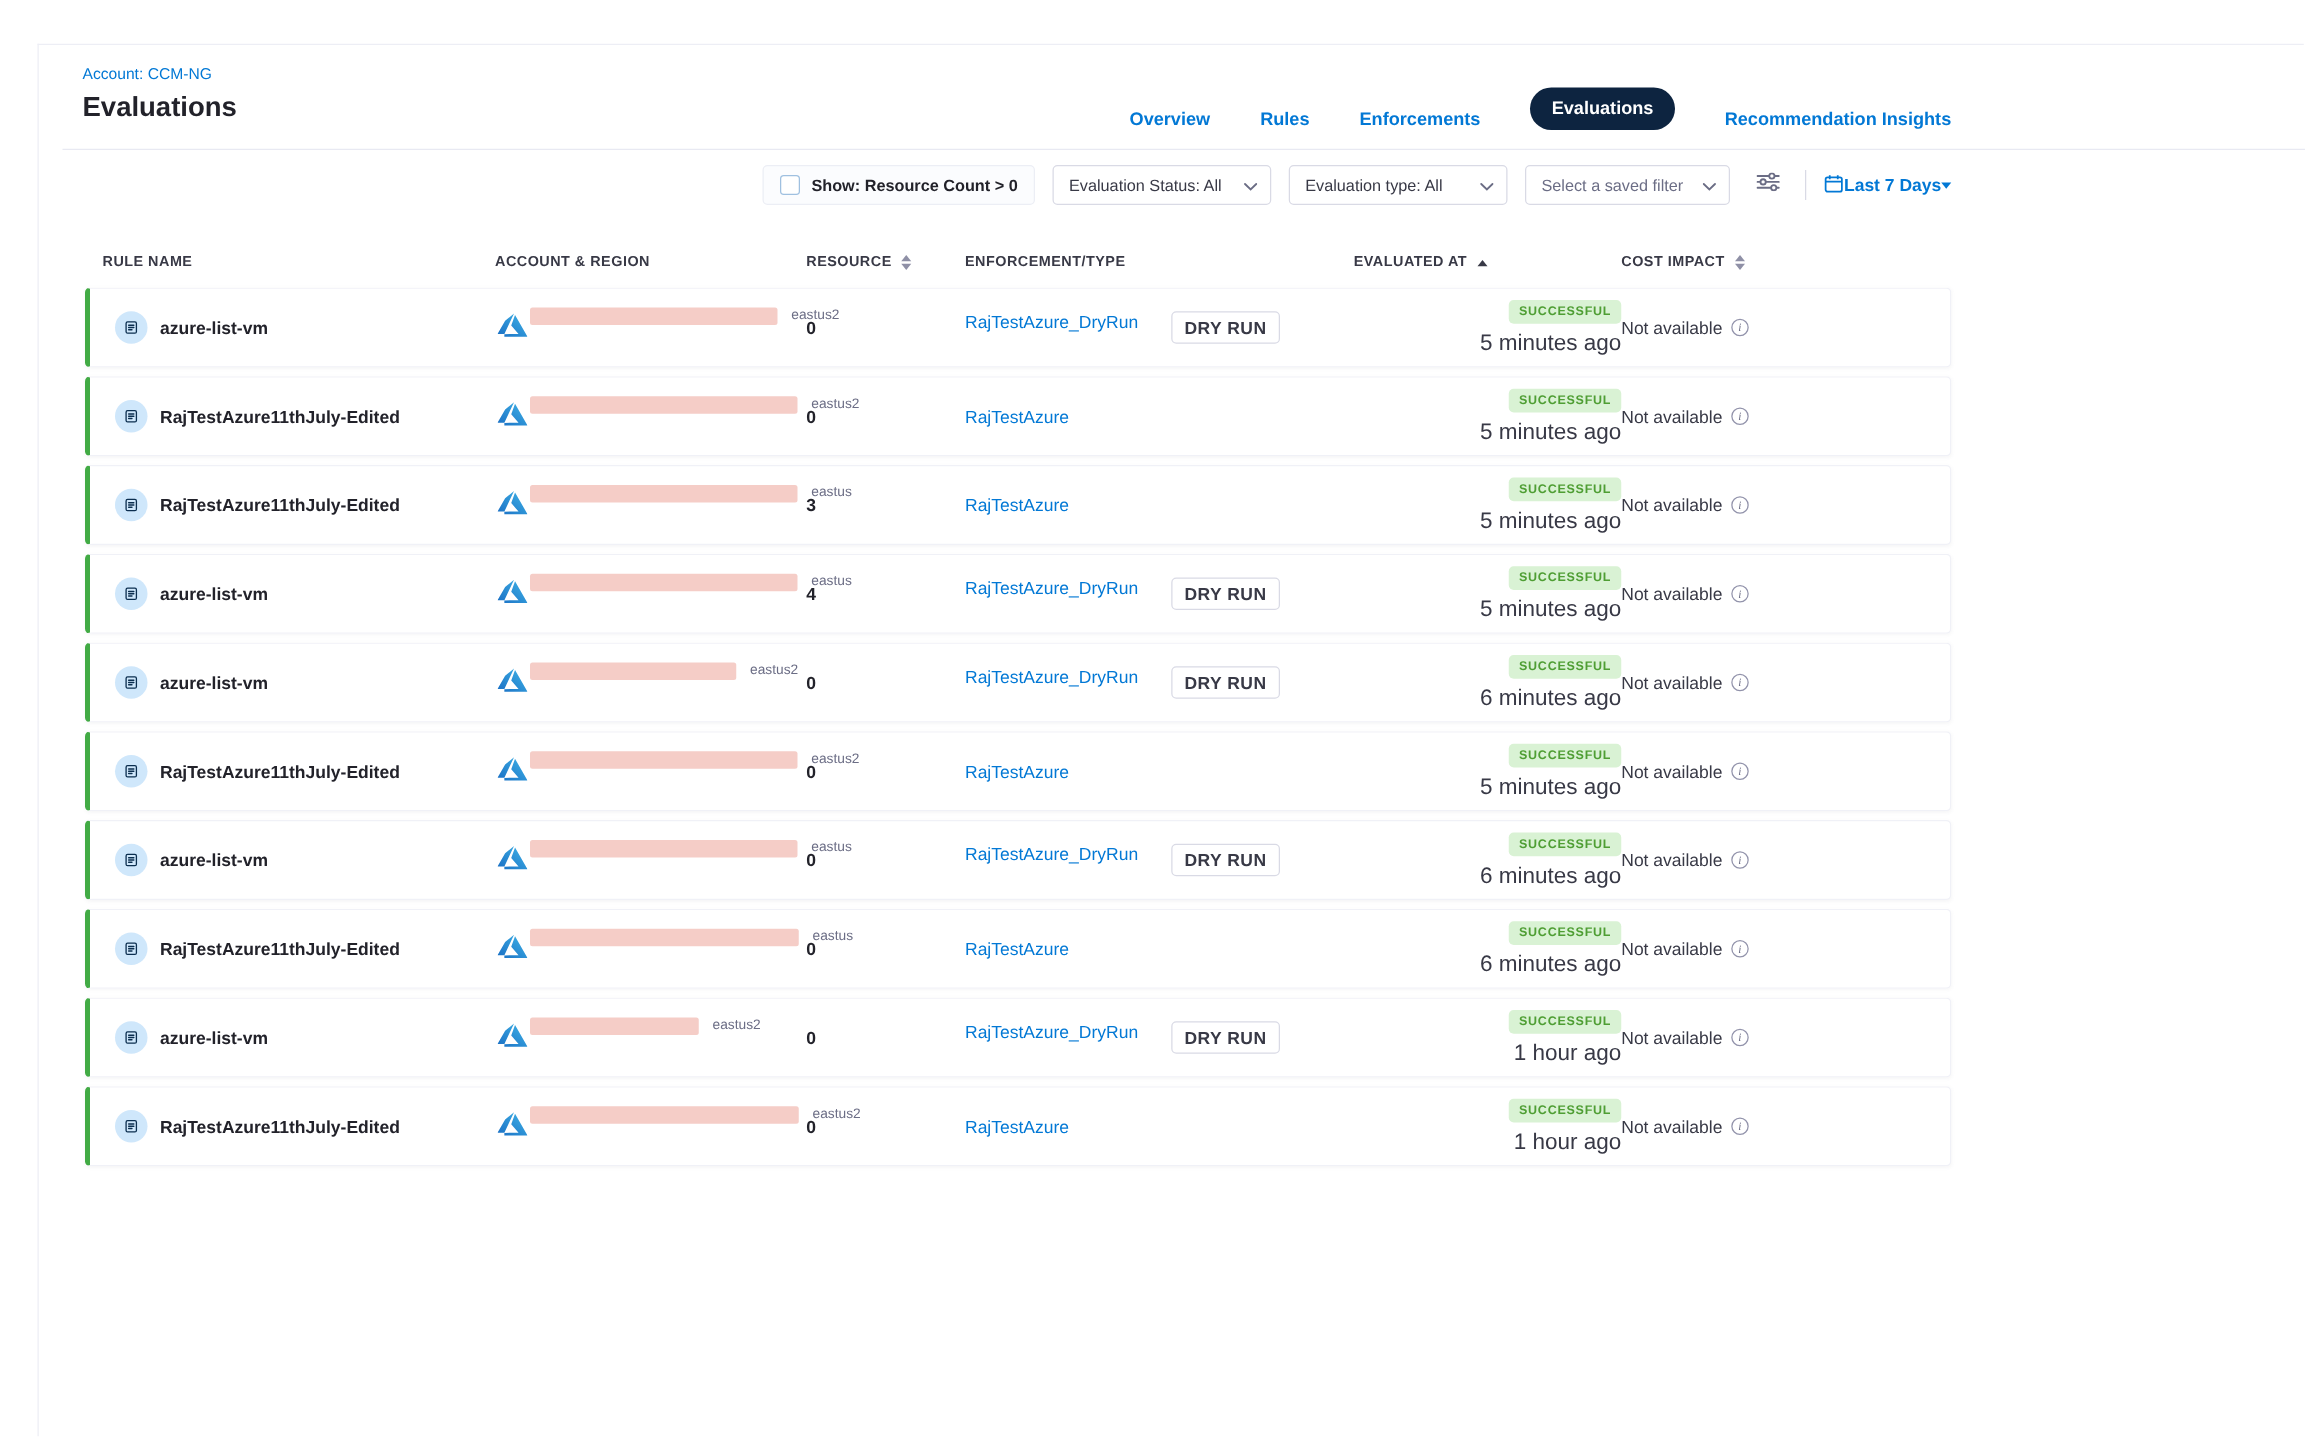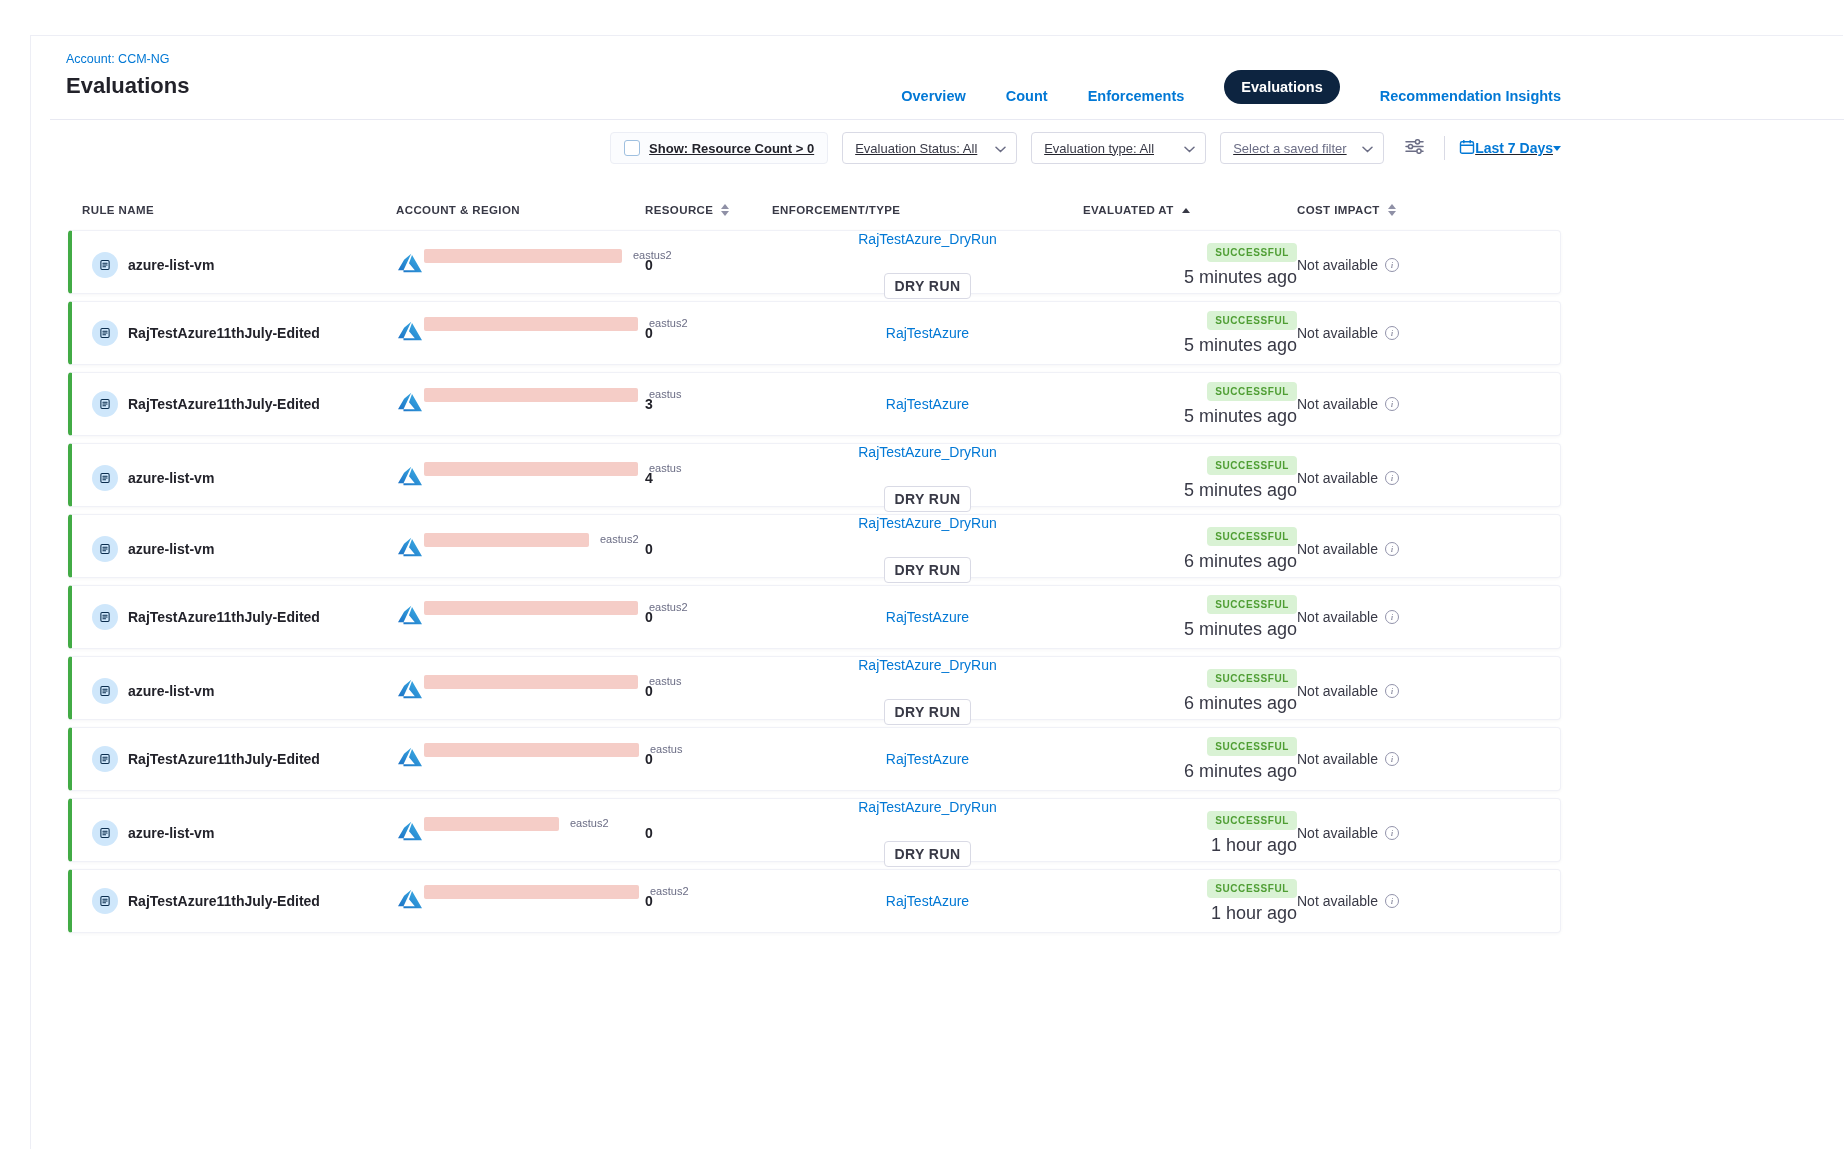--- a/index.html
+++ b/index.html
@@ -12,21 +12,21 @@
   
   .page-header { width:1511px; padding:16px 0 0 16px; display:flex; justify-content:space-between; }
   .account-link { color:var(--accent-blue,#0278d5); font-size:12.5px; font-weight:500; cursor:pointer; }
   .page-title { font-size:22px; font-weight:700; color:#22222a; margin-top:7px; }
   .nav-tabs { display:flex; align-items:flex-end; gap:40px; margin-top:18px; }
   .nav-tab { color:var(--accent-blue,#0278d5); font-size:14.5px; font-weight:600; cursor:pointer; white-space:nowrap; }
   .nav-tab.active { background:var(--active-tab-bg,#0d2440); color:#fff; padding:9px 17px; border-radius:20px; }
   .header-divider { width:1813px; border-bottom:1px solid #e8e9f2; margin-top:15px; }
 
   
-  .filter-bar { width:1511px; display:flex; justify-content:flex-end; align-items:center; gap:14px; padding:12px 0 10px 0;text-decoration:underline; }
+  .filter-bar { width:1511px; display:flex; justify-content:flex-end; align-items:center; gap:14px; padding:12px 0 10px 0; }
   .check-filter { display:flex; align-items:center; gap:9px; height:32px; padding:0 13px;
                   background:#fbfcfe; border:1px solid #eceef5; border-radius:4px;
                   font-size:13px; font-weight:700; color:#22222a; cursor:pointer; }
   .checkbox { width:16px; height:16px; border:1.5px solid #9fc0e0; border-radius:3px; background:#fff; flex:0 0 auto; }
   .dropdown { display:flex; align-items:center; justify-content:space-between; height:32px;
               padding:0 10px 0 12px; border:1px solid #d9dae5; border-radius:4px; background:#fff;
               font-size:13px; color:#383946; font-weight:500; cursor:pointer; }
   .dd-status { width:175px; } .dd-type { width:175px; } .dd-saved { width:164px; color:#6b6d85; }
   .icon-button { width:32px; height:32px; display:flex; align-items:center; justify-content:center;
                  border-radius:4px; cursor:pointer; }
@@ -60,21 +60,21 @@
   .rule-name { font-size:14px; font-weight:600; color:#22222a; }
 
   .cell-account { display:flex; align-items:flex-start; gap:2px; }
   .azure-logo { width:24px; height:24px; flex:0 0 auto; margin-top:-4px; }
   .account-info { display:flex; flex-direction:row; gap:3px; margin-top:-6px; }
   .redacted-bar { height:14px; background:var(--redacted-pink,#f5cdc7); border-radius:2px; }
   .region { font-size:11px; color:#6b6d85; margin-left:8px; }
 
   .cell-resource { font-size:14px; font-weight:600; color:#22222a; }
 
-  .cell-enforcement { display:flex; align-items:center; gap:26px;flex-direction:column; }
+  .cell-enforcement { display:flex; gap:26px; }
   .enforcement-link { color:var(--accent-blue,#0278d5); font-size:14px; font-weight:500; text-decoration:none; cursor:pointer; }
   .dry-run-badge { font-size:14px; font-weight:700; letter-spacing:0.4px; color:#383946;
                    border:1px solid #d9dae5; border-radius:4px; padding:4px 10px; background:#fff; white-space:nowrap; }
 
   .cell-evaluated { display:flex; flex-direction:column; align-items:flex-end; gap:5px; }
   .status-badge { font-size:10px; font-weight:700; letter-spacing:0.6px;
                   color:var(--success-green,#4f9e34); background:var(--success-bg,#d9f2d4);
                   padding:4px 8px; border-radius:4px; }
   .time-ago { font-size:18px; color:#383946; margin-left:1px; }
 
@@ -88,21 +88,21 @@
 
 <div class="page">
 
   <div class="page-header">
     <div>
       <div class="account-link">Account: CCM-NG</div>
       <div class="page-title">Evaluations</div>
     </div>
     <div class="nav-tabs">
         <div class="nav-tab">Overview</div>
-        <div class="nav-tab">Count</div>
+        <div class="nav-tab">Rules</div>
         <div class="nav-tab">Enforcements</div>
         <div class="nav-tab active">Evaluations</div>
         <div class="nav-tab">Recommendation Insights</div>
       </div>
   </div>
 
   <div class="header-divider"></div>
 
   <div class="filter-bar">
     <div class="check-filter">

